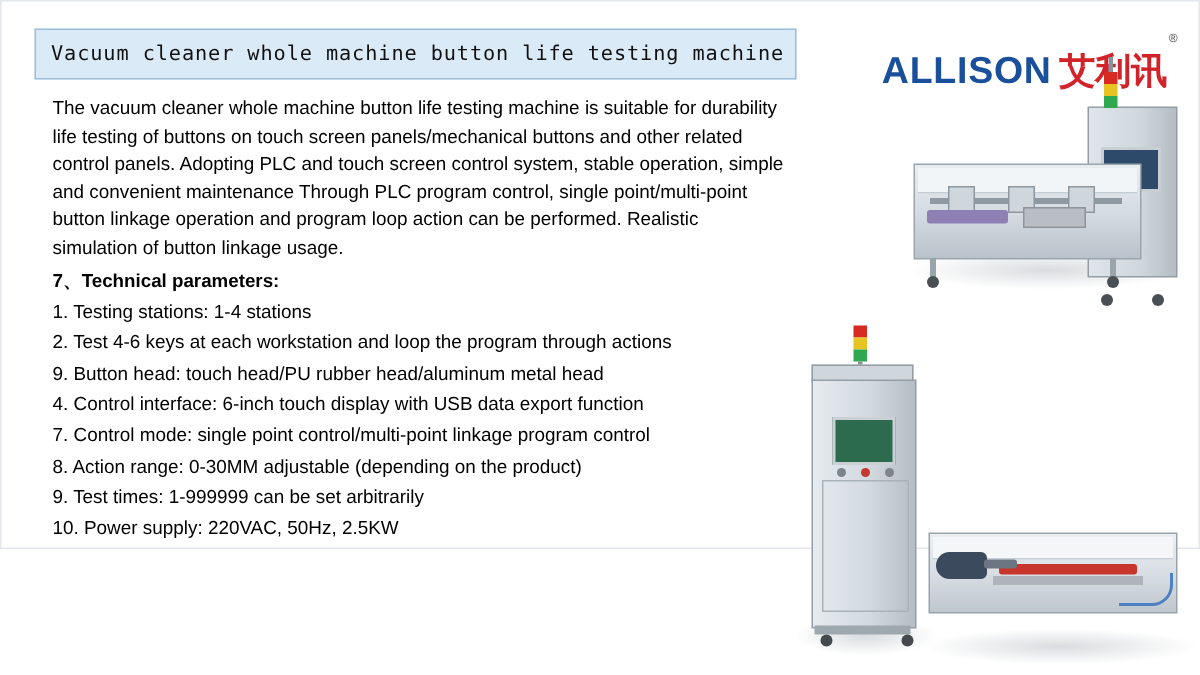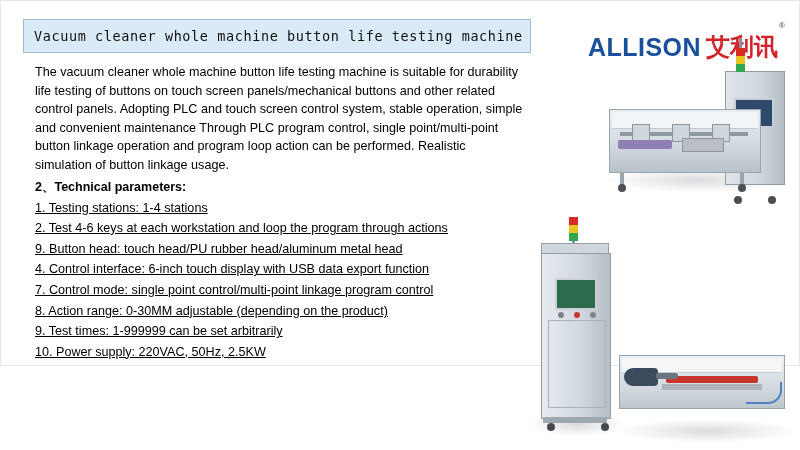--- a/index.html
+++ b/index.html
@@ -103,21 +103,20 @@
   .spec-list {
     margin: 1px 0 0 0;
     padding: 0;
     list-style: none;
   }
   .spec-list li {
     font-size: 12.6px;
     color: #000;
     line-height: 20.6px;
     white-space: nowrap;
-    text-decoration: underline;
   }
 
   
   .photos {
     position: absolute;
     right: 8px;
     top: 62px;
     width: 268px;
     height: 370px;
   }
@@ -355,21 +354,21 @@
   </div>
 
   <div class="logo">
     <span class="logo-word">ALLISON</span>
     <span class="logo-cn">艾利讯</span>
     <span class="logo-tm">®</span>
   </div>
 
   <div class="content">
     <p class="para">The vacuum cleaner whole machine button life testing machine is suitable for durability life testing of buttons on touch screen panels/mechanical buttons and other related control panels. Adopting PLC and touch screen control system, stable operation, simple and convenient maintenance Through PLC program control, single point/multi-point button linkage operation and program loop action can be performed. Realistic simulation of button linkage usage.</p>
-    <p class="heading">2、Technical parameters:</p>
+    <p class="heading">7、Technical parameters:</p>
     <ul class="spec-list">
       <li>1. Testing stations: 1-4 stations</li>
       <li>2. Test 4-6 keys at each workstation and loop the program through actions</li>
       <li>9. Button head: touch head/PU rubber head/aluminum metal head</li>
       <li>4. Control interface: 6-inch touch display with USB data export function</li>
       <li>7. Control mode: single point control/multi-point linkage program control</li>
       <li>8. Action range: 0-30MM adjustable (depending on the product)</li>
       <li>9. Test times: 1-999999 can be set arbitrarily</li>
       <li>10. Power supply: 220VAC, 50Hz, 2.5KW</li>
     </ul>

